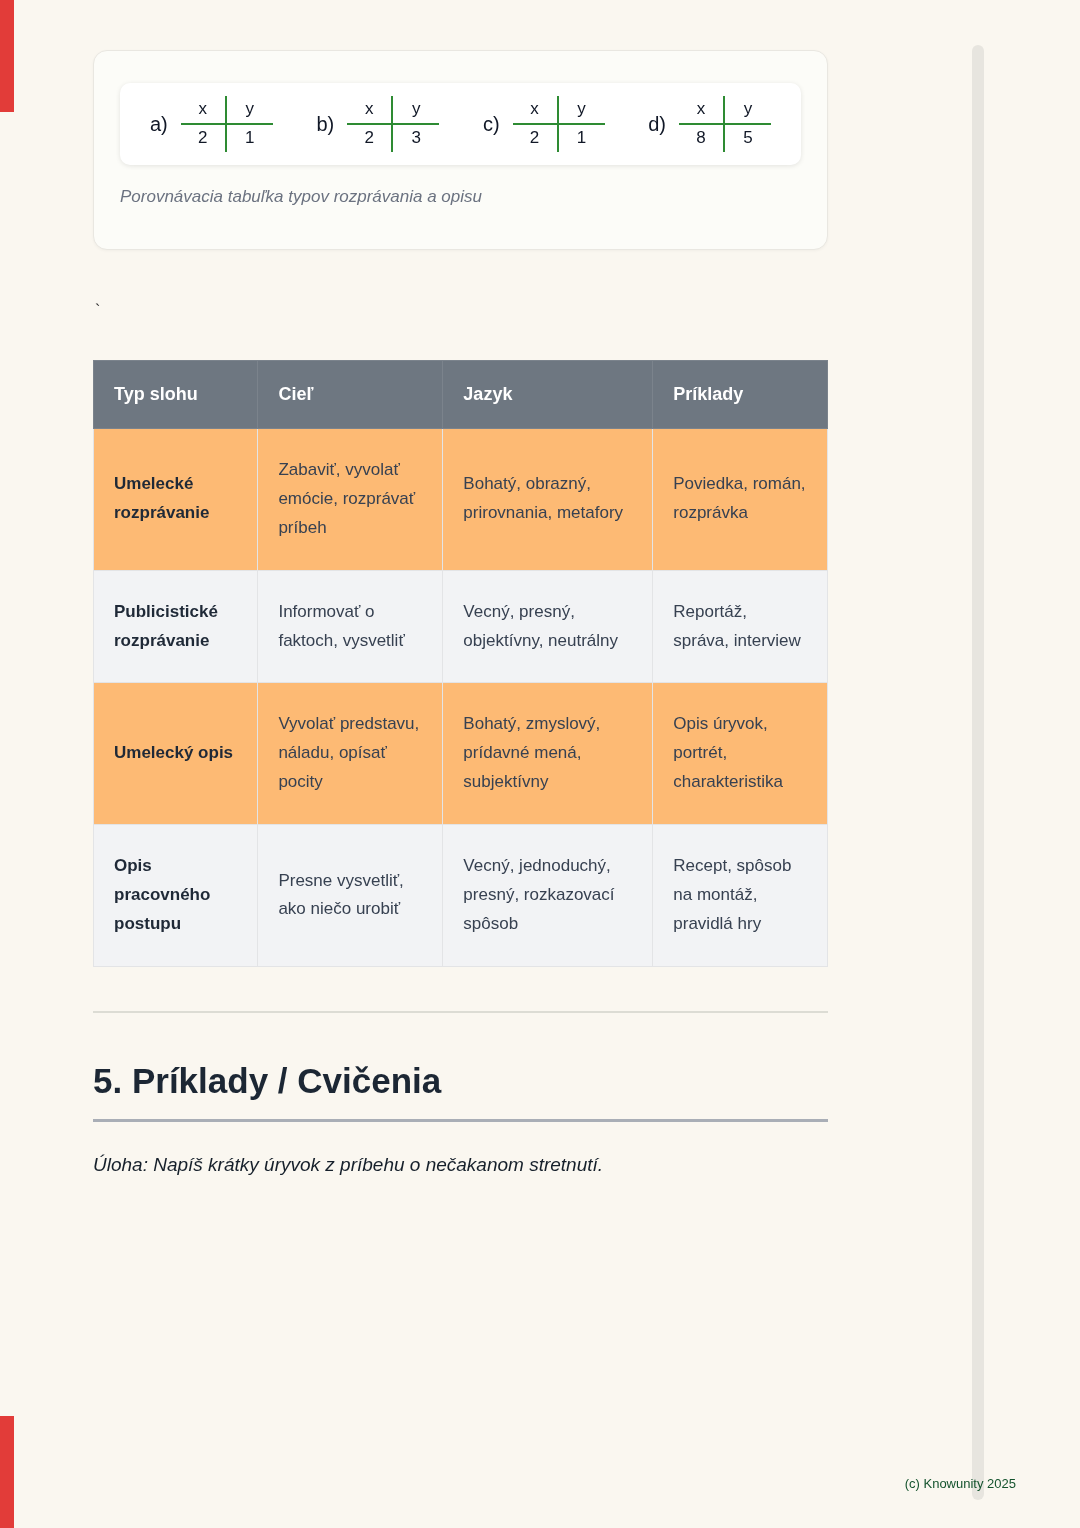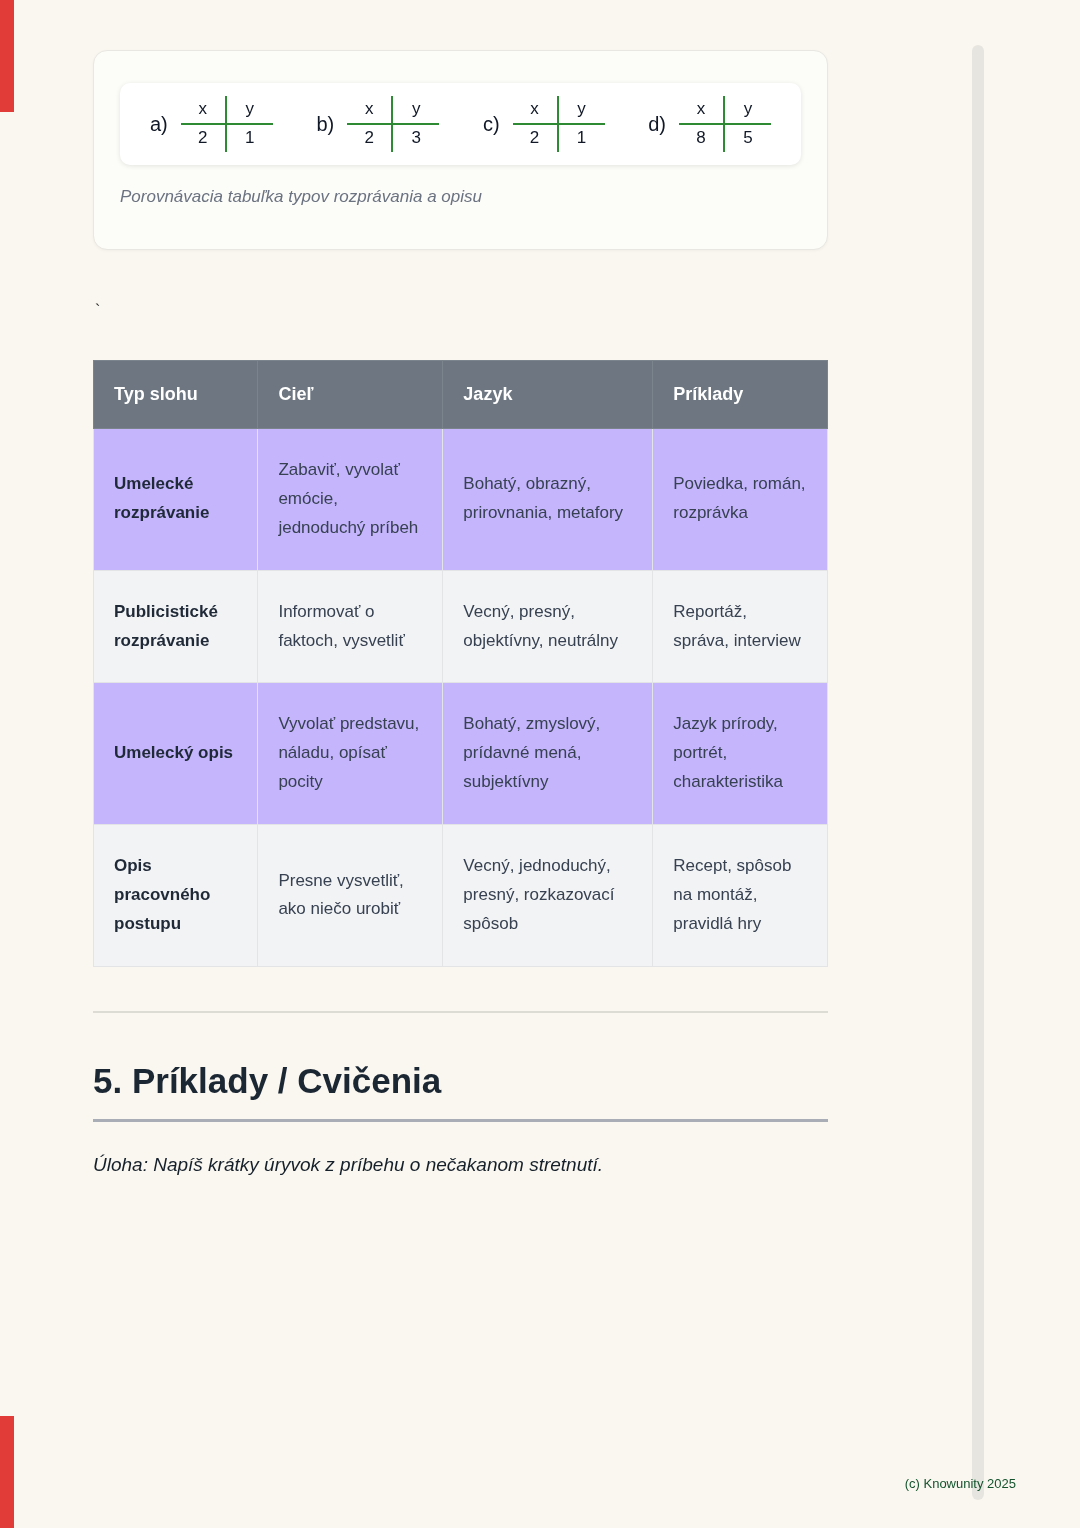--- a/index.html
+++ b/index.html
@@ -46,21 +46,21 @@
   .mini-cell.hdr { border-bottom: 2px solid #2e8b33; }
   .mini-cell.lft { border-right: 2px solid #2e8b33; }
   .figure-caption {
     text-align: left; font-style: italic;
     color: #6b7280; font-size: 17px; margin-top: 22px;
   }
 
   .stray { margin: 52px 0 0 2px; font-size: 16px; color: #333; height: 20px; }
 
   
-  table.main { border-collapse: collapse; width: 100%; margin-top: 38px; background: #c4b5fd; }
+  table.main { border-collapse: collapse; width: 100%; margin-top: 38px; background: #fdba74; }
   table.main th {
     background: #6e7781; color: #ffffff;
     font-size: 18px; font-weight: bold; text-align: left;
     padding: 23px 20px; border: 1px solid #7b838c;
   }
   table.main td {
     font-size: 17px; color: #374151;
     padding: 27px 20px; border: 1px solid #e3e4e6;
     line-height: 1.7; vertical-align: middle;
   }
@@ -149,35 +149,35 @@
       <tr>
         <th>Typ slohu</th>
         <th>Cieľ</th>
         <th>Jazyk</th>
         <th>Príklady</th>
       </tr>
     </thead>
     <tbody>
       <tr>
         <td class="first">Umelecké rozprávanie</td>
-        <td>Zabaviť, vyvolať emócie, jednoduchý príbeh</td>
+        <td>Zabaviť, vyvolať emócie, rozprávať príbeh</td>
         <td>Bohatý, obrazný, prirovnania, metafory</td>
         <td>Poviedka, román, rozprávka</td>
       </tr>
       <tr class="alt">
         <td class="first">Publicistické rozprávanie</td>
         <td>Informovať o faktoch, vysvetliť</td>
         <td>Vecný, presný, objektívny, neutrálny</td>
         <td>Reportáž, správa, interview</td>
       </tr>
       <tr>
         <td class="first">Umelecký opis</td>
         <td>Vyvolať predstavu, náladu, opísať pocity</td>
         <td>Bohatý, zmyslový, prídavné mená, subjektívny</td>
-        <td>Jazyk prírody, portrét, charakteristika</td>
+        <td>Opis úryvok, portrét, charakteristika</td>
       </tr>
       <tr class="alt">
         <td class="first">Opis pracovného postupu</td>
         <td>Presne vysvetliť, ako niečo urobiť</td>
         <td>Vecný, jednoduchý, presný, rozkazovací spôsob</td>
         <td>Recept, spôsob na montáž, pravidlá hry</td>
       </tr>
     </tbody>
   </table>
 

